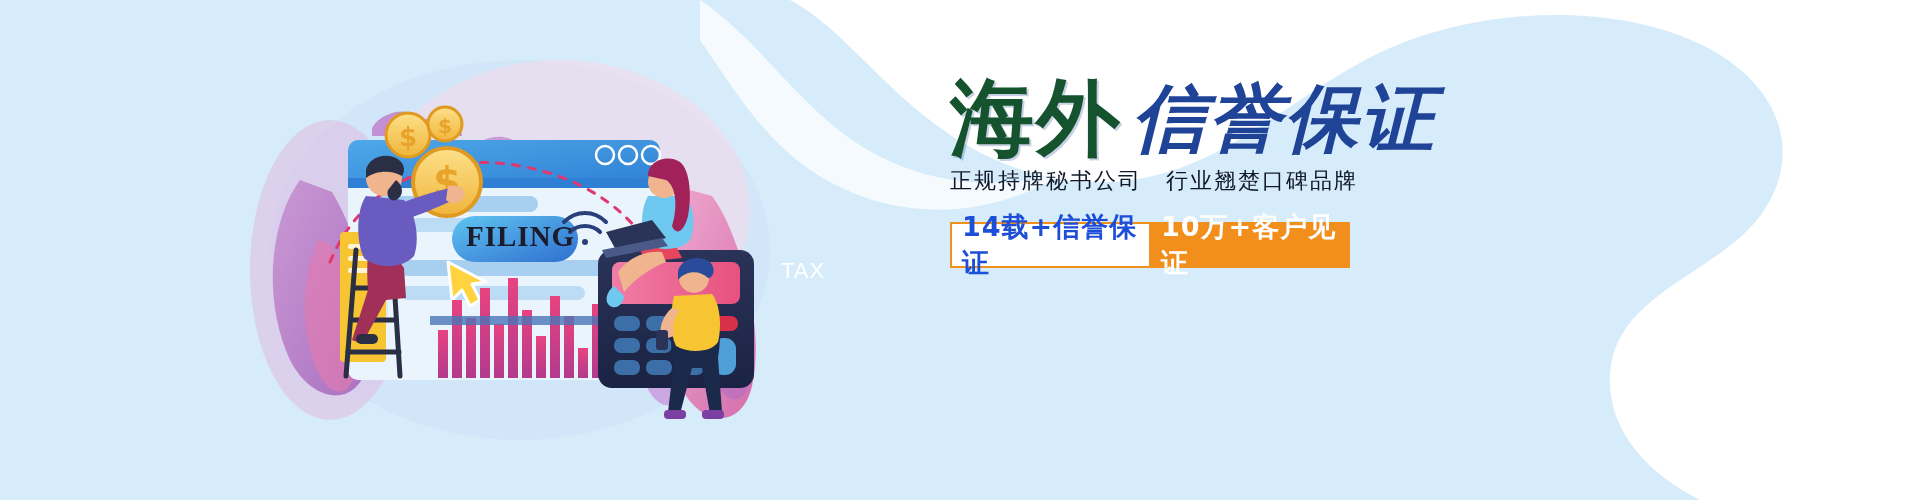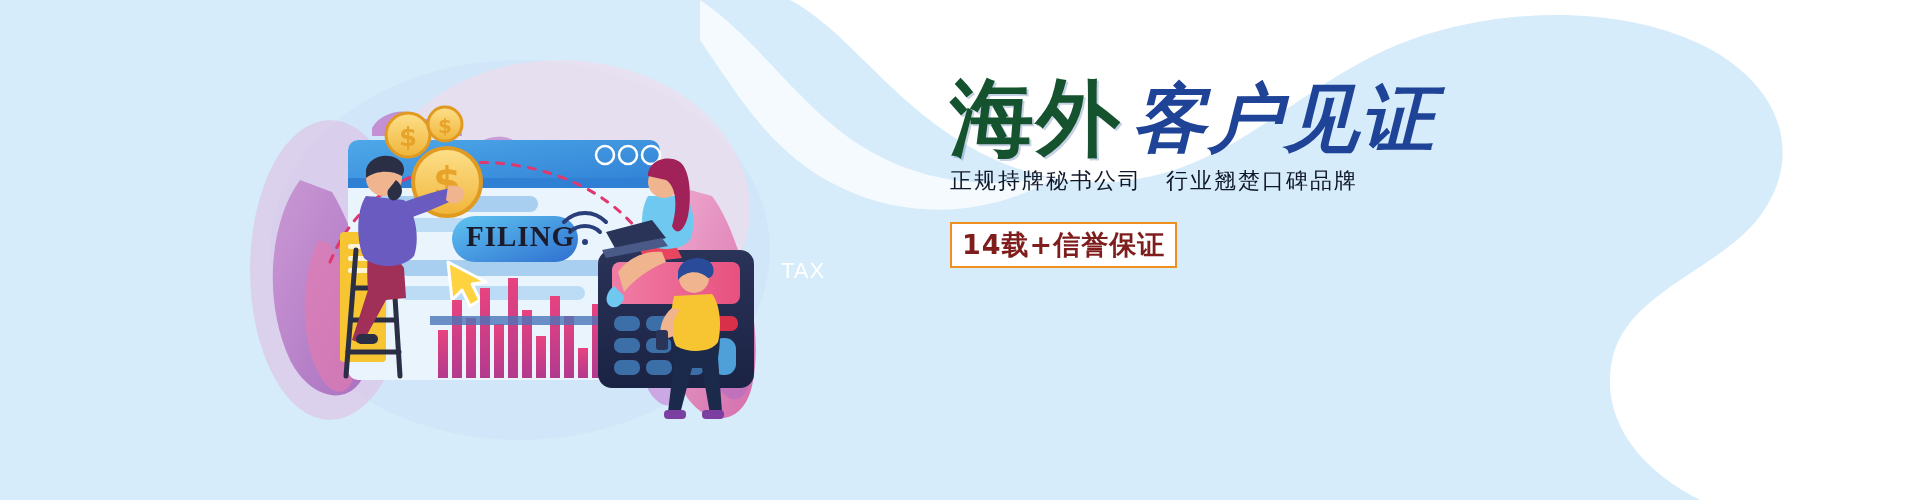--- a/index.html
+++ b/index.html
@@ -43,21 +43,21 @@
   #badges{
     margin-top:26px;display:flex;align-items:stretch;height:46px;
     width:400px;
   }
   .badge{
     display:flex;align-items:center;justify-content:center;
     font-size:27px;font-weight:bold;letter-spacing:1px;
     padding:0 10px;box-sizing:border-box;
     font-family:"DejaVu Sans","Liberation Sans",sans-serif;
   }
-  .badge-light{background:#ffffff;color:#7f1d1d;border:2px solid #ef8f1c;}
+  .badge-light{background:#ffffff;color:#1d4ed8;border:2px solid #ef8f1c;}
   .badge-solid{background:#f28e1c;color:#ffffff;border:2px solid #ef8f1c;border-left:none;}
 
   
   #filing-label{
     position:absolute;left:466px;top:220px;
     font-size:29px;font-weight:bold;color:#1b1b2b;letter-spacing:1px;
     font-family:Liberation Serif, serif;
   }
   #tax-label{
     position:absolute;left:781px;top:258px;
@@ -275,23 +275,24 @@
     </g>
   </svg>
 
   <div id="filing-label">FILING</div>
   <div id="tax-label">TAX</div>
 
   <div id="text-block">
 
     <div id="headline">
       <span class="hl-a">海外</span>
-      <span class="hl-b">客户见证</span>
+      <span class="hl-b">信誉保证</span>
     </div>
 
     <div id="subtitle">正规持牌秘书公司　行业翘楚口碑品牌</div>
 
     <div id="badges">
       <div class="badge badge-light">14载+信誉保证</div>
+      <div class="badge badge-solid">10万+客户见证</div>
     </div>
 
   </div>
 </div>
 
 </body></html>

